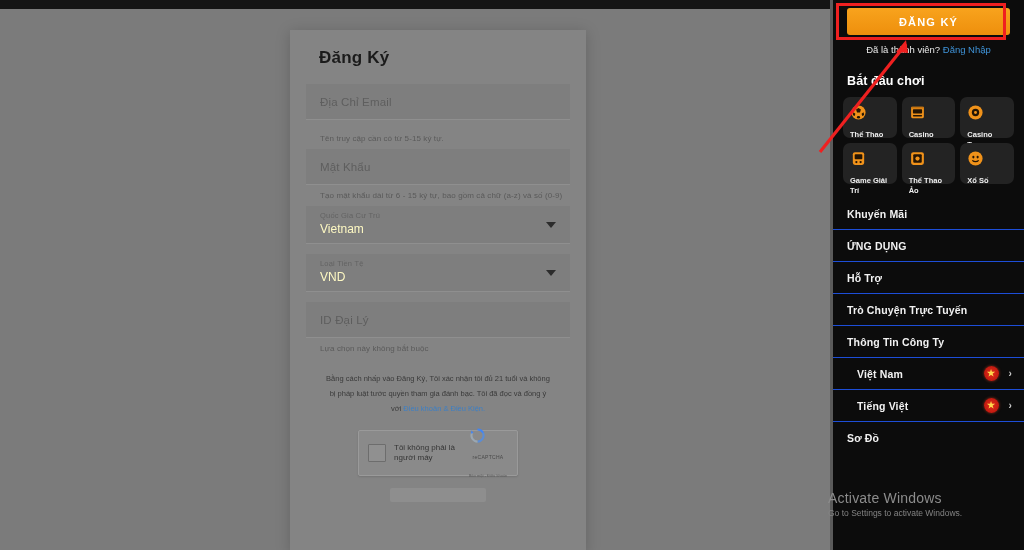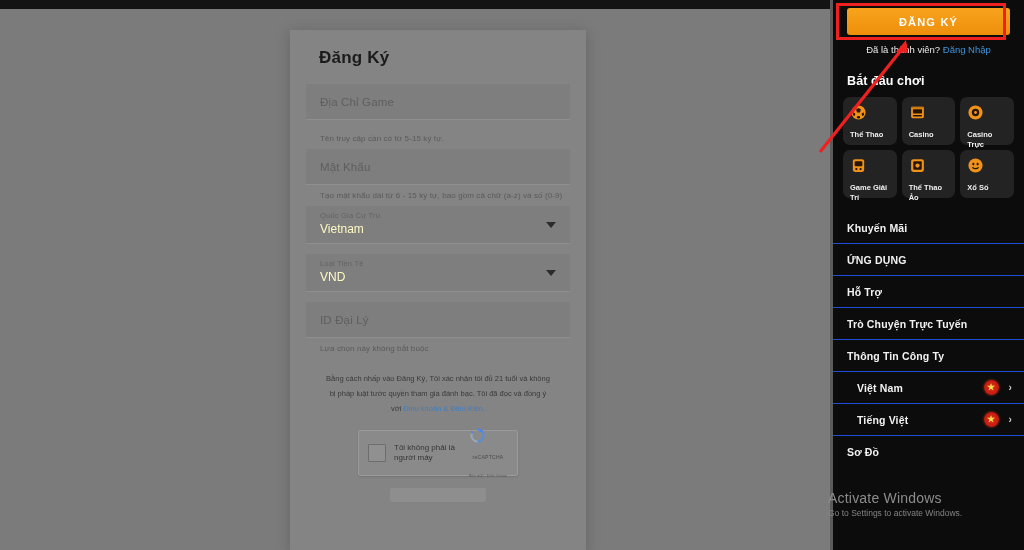--- a/index.html
+++ b/index.html
@@ -166,21 +166,21 @@
     font-size: 12.5px; font-weight: bold; color: #fff;
     padding: 19px 0 9px 14px; letter-spacing: .1px;
   }
 
   .tile-grid {
     display: grid; grid-template-columns: repeat(3, 1fr);
     gap: 5px; padding: 0 10px;
   }
   .tile {
     background: #232323; border-radius: 7px;
-    height: 48px; padding: 7px 7px 0 7px;
+    height: 41px; padding: 7px 7px 0 7px;
     position: relative; cursor: pointer;
   }
   .tile-ico { width: 17px; height: 17px; }
   .tile-lbl {
     font-size: 7.5px; color: #f0f0f0; line-height: 9.5px;
     margin-top: 5px; font-weight: 600;
   }
 
   .menu { margin-top: 14px; }
   .menu-item {
@@ -218,21 +218,21 @@
 
 <div id="root">
 
   <div class="page-backdrop"></div>
   <div class="top-dark-bar"></div>
 
   <div class="reg-modal">
     <div class="reg-title">Đăng Ký</div>
 
     <div class="field">
-      <span class="ph">Địa Chỉ Game</span>
+      <span class="ph">Địa Chỉ Email</span>
     </div>
     <div class="spacer8"></div>
 
     <div class="helper">Tên truy cập cần có từ 5-15 ký tự.</div>
 
     <div class="field">
       <span class="ph">Mật Khẩu</span>
     </div>
     <div class="helper">Tạo mật khẩu dài từ 6 - 15 ký tự, bao gồm cả chữ (a-z) và số (0-9)</div>
 

